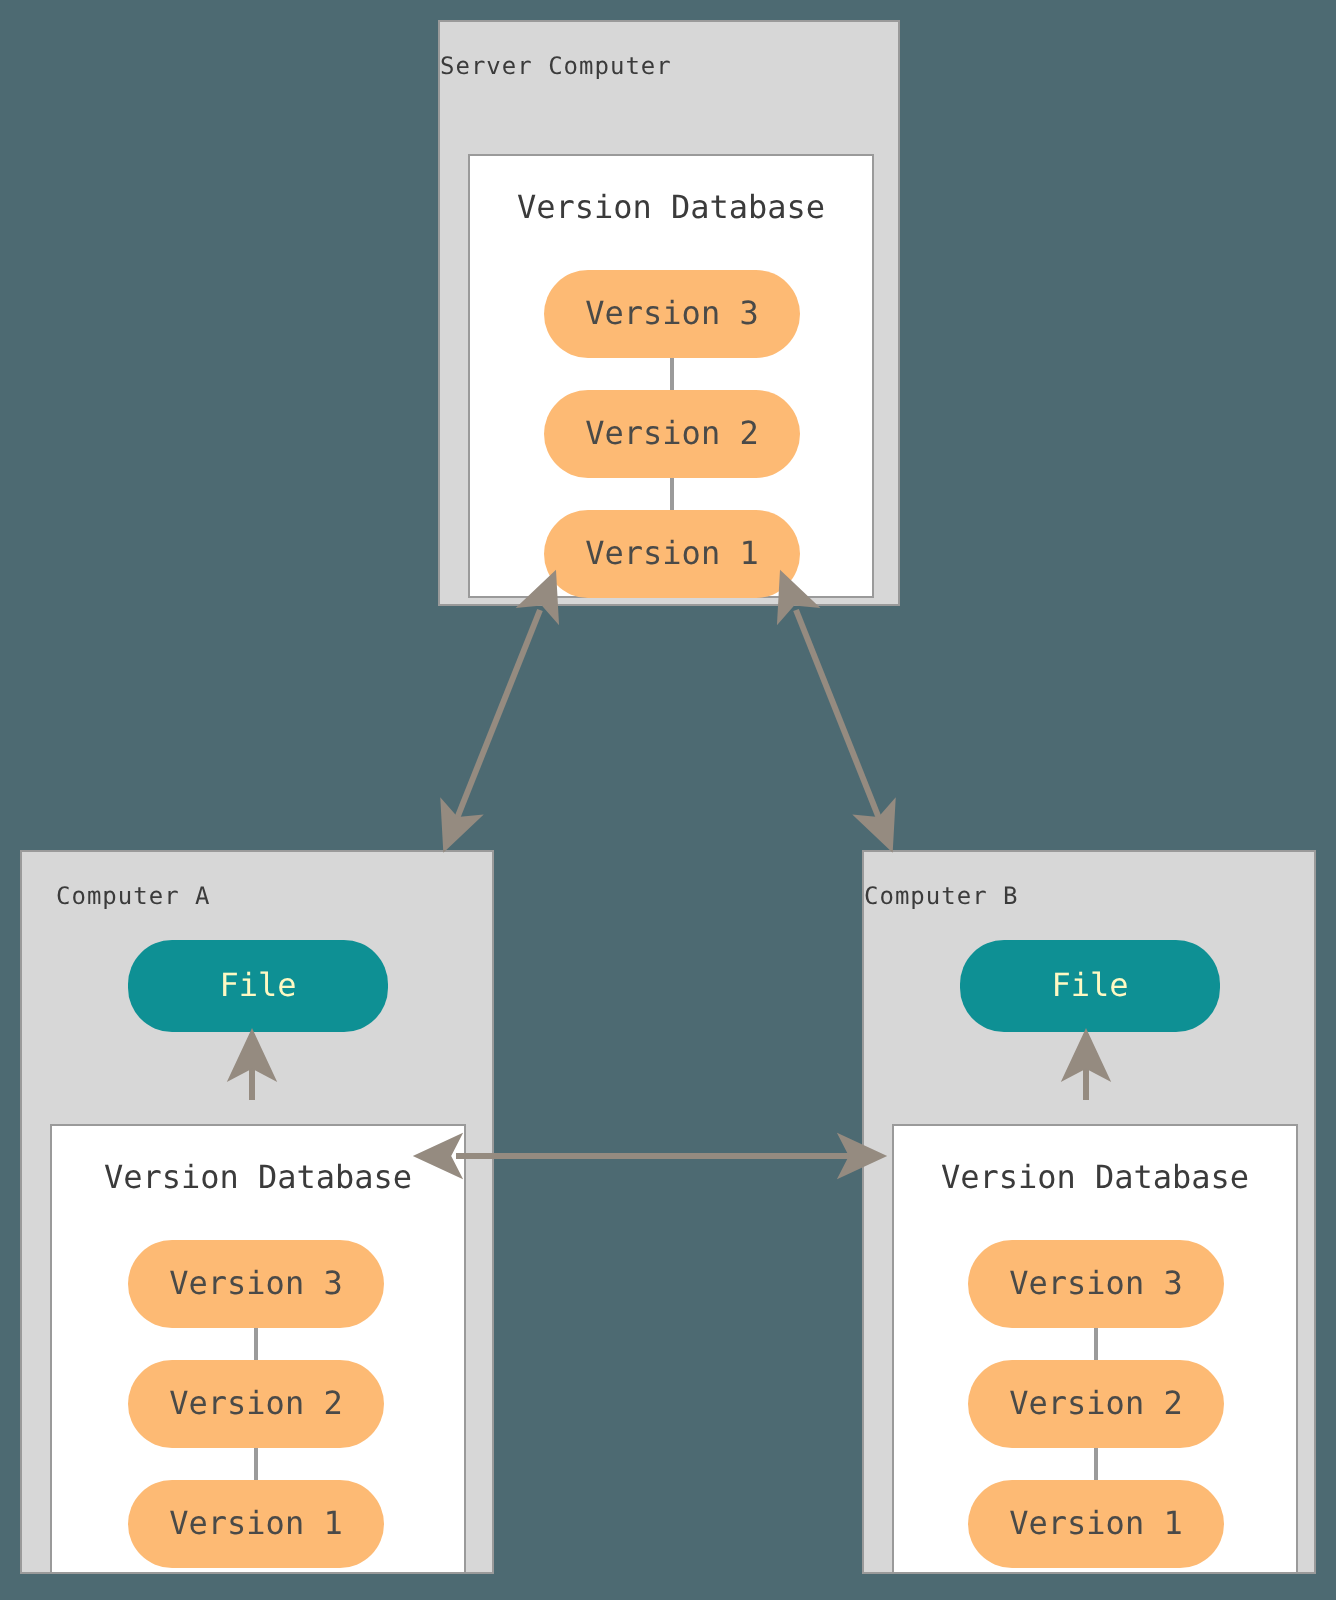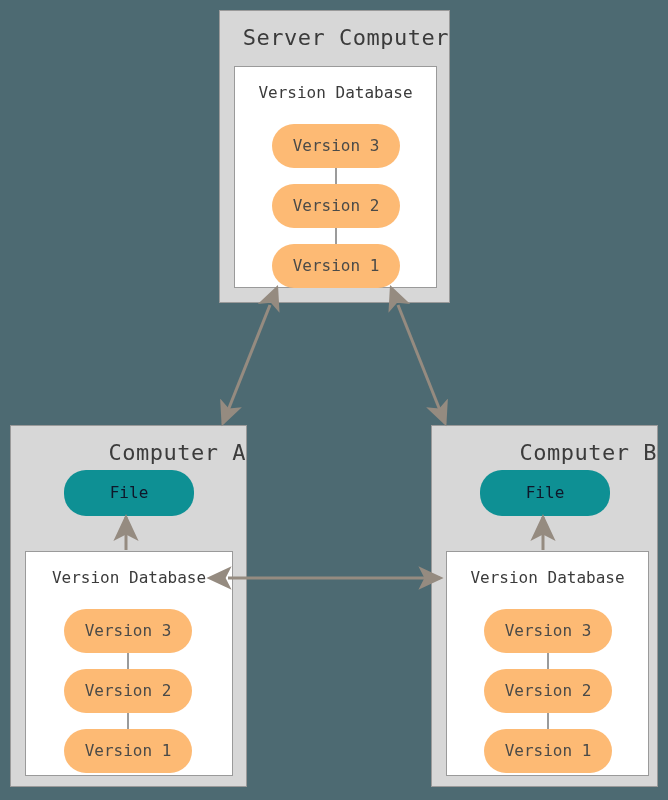--- a/index.html
+++ b/index.html
@@ -29,33 +29,34 @@
   }
 
   
   .machine {
     position: absolute;
     background: #d7d7d7;
     border: 1px solid #9a9a9a;
     box-sizing: border-box;
   }
   .machine-title {
-    text-align: right;
+    text-align: left;
     color: #3b3b3b;
-    font-size: 22px;
+    font-size: 12px;
     letter-spacing: 0.5px;
     line-height: 1;
   }
 
   
   .vdb {
     position: absolute;
     background: #ffffff;
     border: 1px solid #9a9a9a;
     box-sizing: border-box;
+    margin-top: 11px;
   }
   .vdb-title {
     text-align: center;
     color: #3b3b3b;
     font-size: 16px;
     line-height: 1;
   }
 
   
   .pill {
@@ -67,21 +68,21 @@
     box-sizing: border-box;
     font-size: 16px;
     line-height: 1;
   }
   .pill-version {
     background: #fdba74;
     color: #4a4a48;
   }
   .pill-file {
     background: #0e9094;
-    color: #0f172a;
+    color: #fef9c3;
     text-align: right;
   }
   .connector {
     position: absolute;
     width: 2px;
     background: #9b9b9b;
   }
 
   
   #server-machine { left: 219px; top: 10px; width: 231px; height: 293px; }
@@ -89,21 +90,21 @@
   #server-vdb { left: 14px; top: 55px; width: 203px; height: 222px; }
   #server-vdb .vdb-title { margin-top: 18px; }
 
   
   #computer-a { left: 10px; top: 425px; width: 237px; height: 362px; }
   #computer-a .machine-title { margin-top: 16px; padding-left: 17px; }
   #computer-a-vdb { left: 14px; top: 125px; width: 208px; height: 225px; }
   #computer-a-vdb .vdb-title { margin-top: 18px; }
 
   
-  #computer-b { left: 431px; top: 425px; width: 227px; height: 362px; padding-left: 43px; }
+  #computer-b { left: 431px; top: 425px; width: 227px; height: 362px; }
   #computer-b .machine-title { margin-top: 16px; }
   #computer-b-vdb { left: 14px; top: 125px; width: 203px; height: 225px; }
   #computer-b-vdb .vdb-title { margin-top: 18px; }
 </style>
 </head>
 <body>
 
 <div id="canvas">
 
   <div class="machine" id="server-machine">

